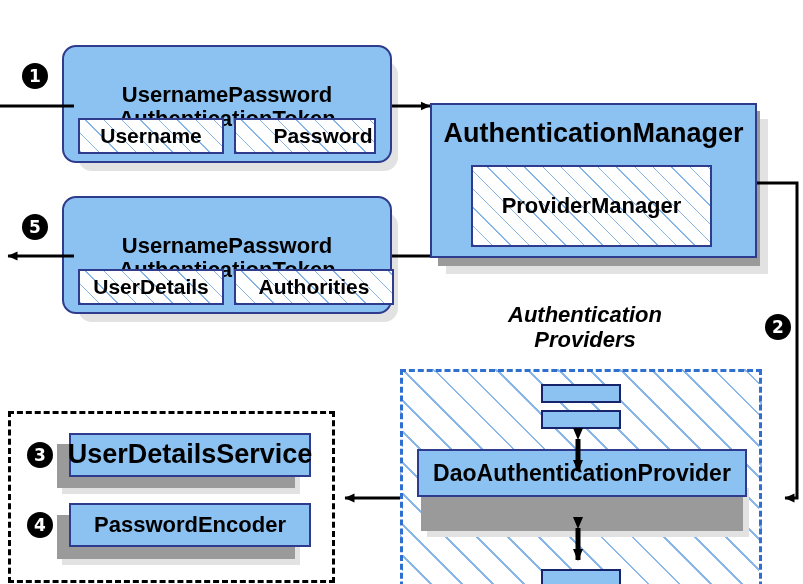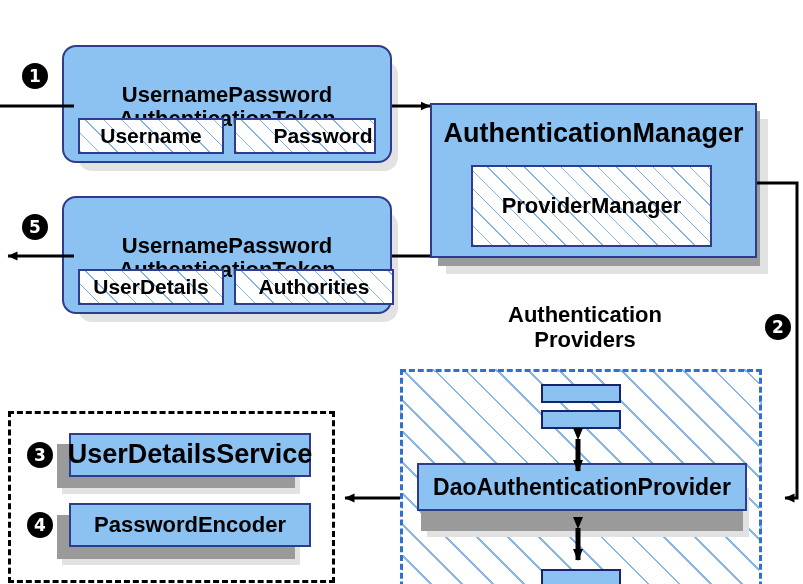--- a/index.html
+++ b/index.html
@@ -212,36 +212,36 @@
   <div class="subbox hatch-white" style="left:78px;top:230px;width:146px;height:36px;font-size:21px;">
     <span>UserDetails</span>
   </div>
   <div class="subbox hatch-white" style="left:234px;top:230px;width:160px;height:36px;font-size:21px;">
     <span>Authorities</span>
   </div>
   <div class="badge" style="left:22px;top:175px;">
     <span>5</span>
   </div>
 
-  <div class="plain-label" style="left:470px;top:264px;width:230px;font-size:22px;">
+  <div class="plain-label" style="left:470px;top:264px;width:230px;font-size:22px;font-style:italic;">
     <span>Authentication</span><br>
     <span>Providers</span>
   </div>
   <div class="badge" style="left:765px;top:275px;">
     <span>2</span>
   </div>
 
   <div class="dashed-blue hatch-area" style="left:400px;top:330px;width:362px;height:254px;"></div>
 
   <div class="stub" style="left:541px;top:345px;width:80px;height:19px;"></div>
   <div class="stub" style="left:541px;top:371px;width:80px;height:19px;"></div>
 
   <div class="shadow-lt" style="left:427px;top:449px;width:322px;height:49px;"></div>
   <div class="shadow-dk" style="left:421px;top:443px;width:322px;height:49px;"></div>
-  <div class="node" style="left:417px;top:424px;width:330px;height:48px;font-size:23px;">
+  <div class="node" style="left:417px;top:410px;width:330px;height:48px;font-size:23px;">
     <span>DaoAuthenticationProvider</span>
   </div>
 
   <div class="stub" style="left:541px;top:530px;width:80px;height:19px;"></div>
   <div class="stub" style="left:541px;top:556px;width:80px;height:19px;"></div>
 
   <div class="dashed-black" style="left:8px;top:372px;width:327px;height:172px;"></div>
 
   <div class="shadow-lt" style="left:62px;top:411px;width:238px;height:44px;"></div>
   <div class="shadow-dk" style="left:57px;top:405px;width:238px;height:44px;"></div>

